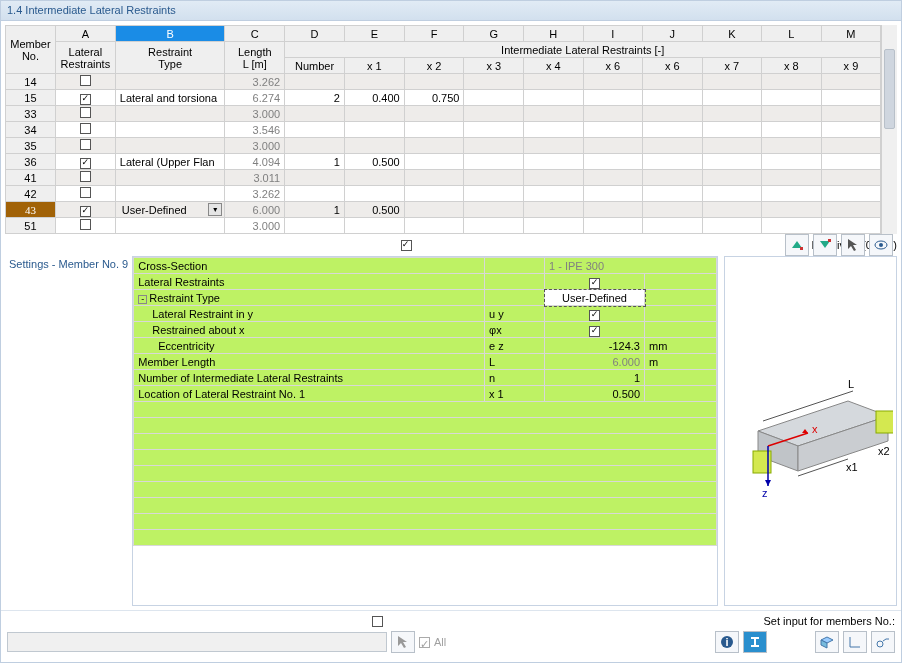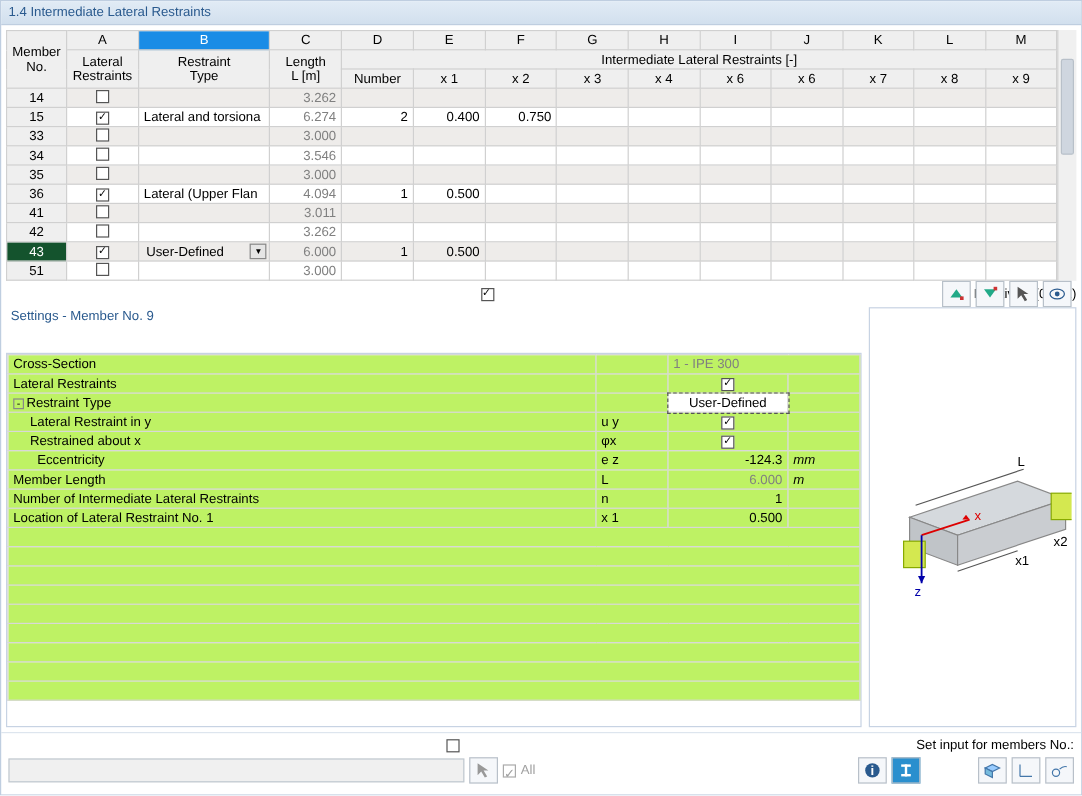--- a/index.html
+++ b/index.html
@@ -6,45 +6,45 @@
   body { background: #ffffff; width: 902px; height: 663px; overflow: hidden; }
   .container { width: 902px; height: 663px; border: 1px solid #bfcee0; display: flex; flex-direction: column; }
   .titlebar { background: linear-gradient(#e1ebf5, #d2e0ee); height: 20px; padding: 3px 6px; color: #2a5a8e; border-bottom: 1px solid #bfcee0; }
   .main-grid-area { flex: 0 0 auto; padding: 4px 4px 0 4px; }
   .grid-scroll { display: flex; }
   .grid-table { border-collapse: collapse; width: 100%; }
   .grid-table th, .grid-table td { border: 1px solid #d0d0d0; text-align: center; height: 16px; background: #fff; }
   .grid-table thead th { background: #efefef; font-weight: normal; }
   .grid-table thead th.colB { background: #1a8ce6; color: #fff; }
   .grid-table .rowhead { background: #efefef; width: 50px; }
-  .grid-table .rowhead.selected { background: #14532d; color: #fff; }
+  .grid-table .rowhead.selected { background: #a16207; color: #fff; font-family: Liberation Serif, serif; }
   .grid-table td.stripe { background: #eeecea; }
   .grid-table td.readonly { color: #808080; text-align: right; padding-right: 4px; }
   .grid-table td.val { text-align: right; padding-right: 4px; }
   .grid-table td.typeval { text-align: left; padding-left: 4px; }
   .vscroll { width: 16px; background: #f0f0f0; border-left: 1px solid #d0d0d0; position: relative; }
   .vscroll .thumb { position: absolute; left: 2px; right: 2px; top: 24px; height: 80px; background: #cfd6df; border: 1px solid #b8c0c9; border-radius: 2px; }
   .chk { display: inline-block; width: 11px; height: 11px; border: 1px solid #555; background: #fff; margin: auto; }
   .chk.on { background: #fff; }
   .chk.on::after { content: "✓"; font-size: 9px; display: block; margin-top: -2px; }
   .dropdown-cell { display: flex; align-items: center; justify-content: space-between; padding: 0 2px; }
   .dd-btn { width: 14px; height: 13px; background: #e5e5e5; border: 1px solid #888; font-size: 8px; text-align: center; line-height: 11px; }
   .relative-row { display: flex; justify-content: center; align-items: center; height: 22px; gap: 4px; position: relative; }
   .tool-right { position: absolute; right: 4px; display: flex; gap: 4px; }
   .tbtn { width: 24px; height: 22px; border: 1px solid #b8c0c9; background: #f5f7fa; display: flex; align-items: center; justify-content: center; cursor: pointer; }
   .tbtn svg { width: 16px; height: 16px; }
   .lower { display: flex; flex: 1 1 auto; padding: 0 4px 4px 4px; gap: 6px; }
-  .settings-panel { flex: 1 1 auto; display: flex; flex-direction: column; gap: 20px; }
+  .settings-panel { flex: 1 1 auto; display: flex; flex-direction: row; }
   .settings-title { color: #2a5a8e; height: 18px; padding: 2px 4px; }
   .settings-grid { flex: 1 1 auto; border: 1px solid #c7d3e3; }
   .settings-table { border-collapse: collapse; width: 100%; }
   .settings-table td { border: 1px solid #d8d8d8; height: 16px; background: #bef264; padding: 0 4px; }
   .settings-table td.sym { width: 60px; }
   .settings-table td.valcell { width: 100px; text-align: right; }
-  .settings-table td.unit { width: 60px; font-style: italic; }
+  .settings-table td.unit { width: 72px; }
   .settings-table td.highlight { background: #fff; outline: 1px dashed #555; text-align: center; }
   .settings-table td.centered { text-align: center; }
   .settings-blank { background: #f4f3f2; height: 16px; }
   .expander { display: inline-block; width: 9px; height: 9px; border: 1px solid #888; text-align: center; line-height: 7px; font-size: 9px; margin-right: 2px; }
   .preview-panel { width: 173px; border: 1px solid #c7d3e3; background: #fff; display: flex; align-items: center; justify-content: center; }
   .bottom-bar { height: 52px; padding: 4px 6px; display: flex; flex-direction: column; gap: 4px; border-top: 1px solid #dde5ee; }
   .bottom-row1 { display: flex; align-items: center; gap: 16px; }
   .bottom-row2 { display: flex; align-items: center; gap: 4px; }
   .textin { flex: 0 0 380px; height: 20px; background: #f0f0f0; border: 1px solid #c0c8d0; }
   .disabled { color: #a0a0a0; }

